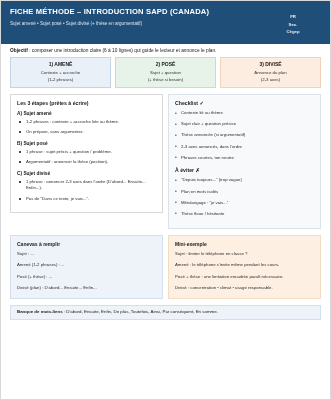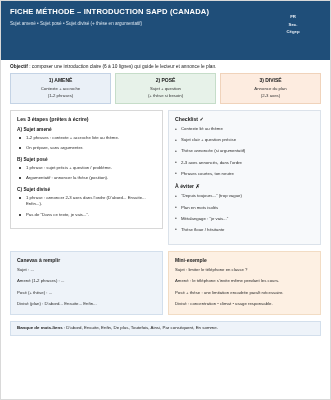--- a/index.html
+++ b/index.html
@@ -15,21 +15,21 @@
     box-sizing:border-box;
     border:1px solid #d9d9d9;
     display:flex;flex-direction:column;
     background:#fff;
   }
 
   
   .header{
     background:#1f4e79;
     color:#ffffff;
-    padding:5px 9px 24px 9px;
+    padding:5px 9px 8px 9px;
     display:flex;
     align-items:flex-start;
     justify-content:space-between;
   }
   .header-left{flex:1;min-width:0;}
   .h-title{
     font-size:7.6px;font-weight:bold;letter-spacing:.15px;
     line-height:1.45;margin:0;
   }
   .h-subtitle{

